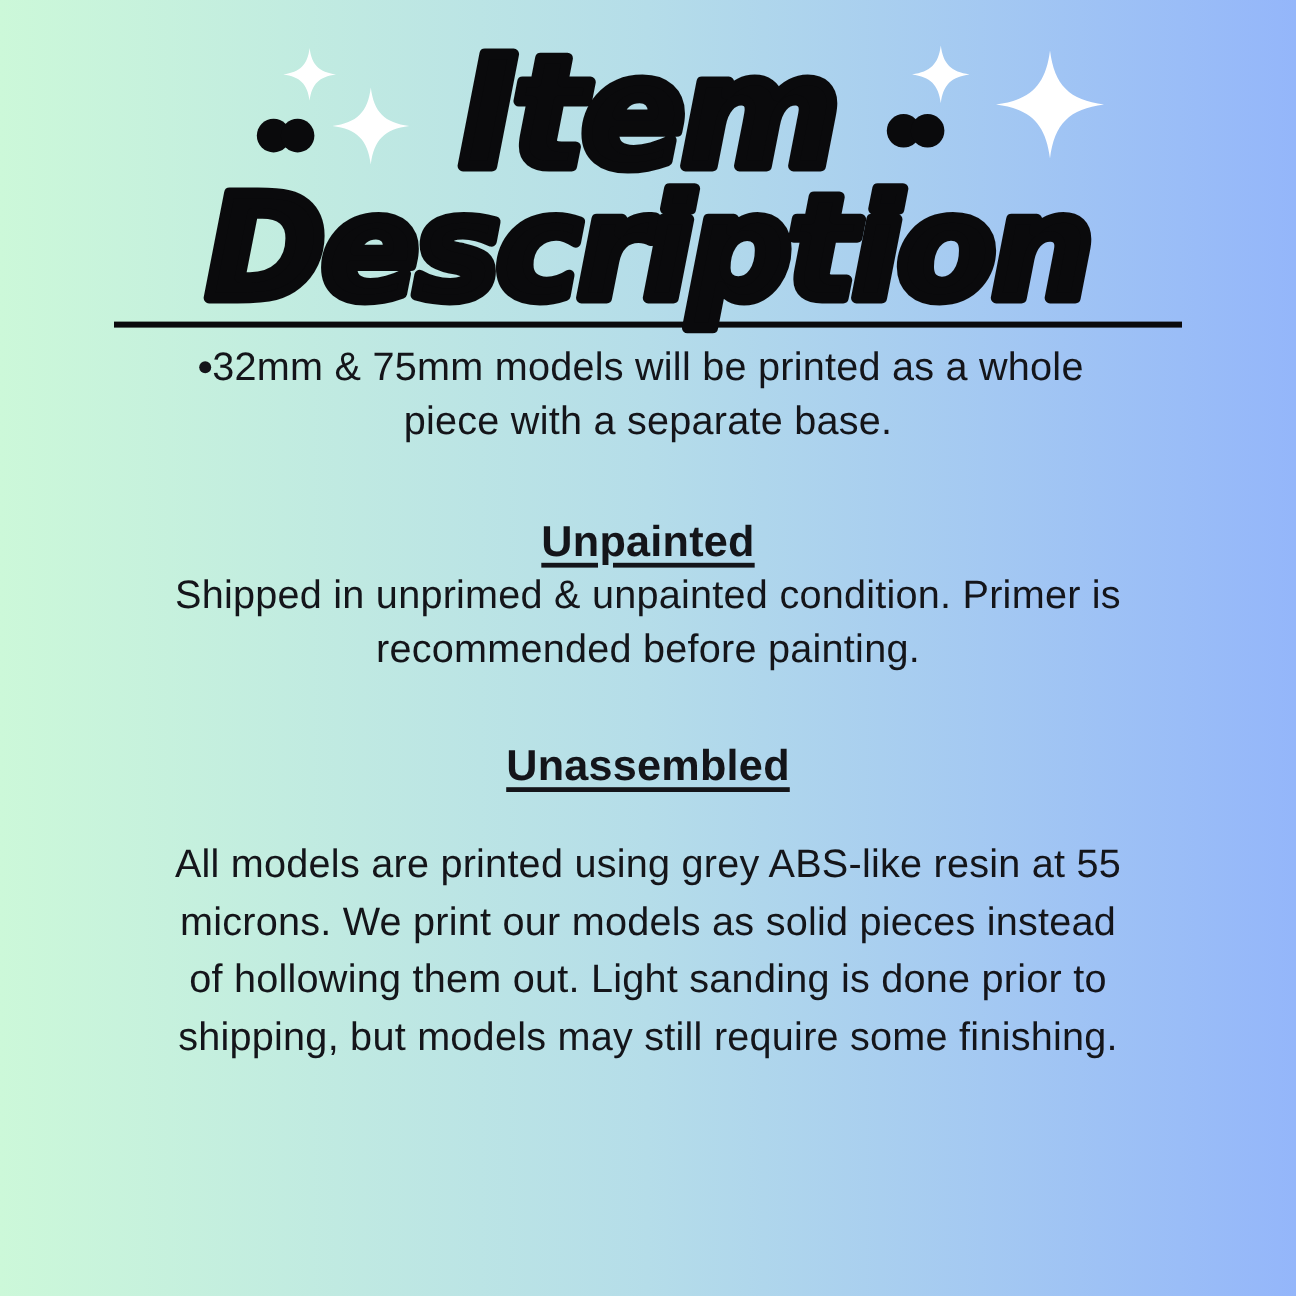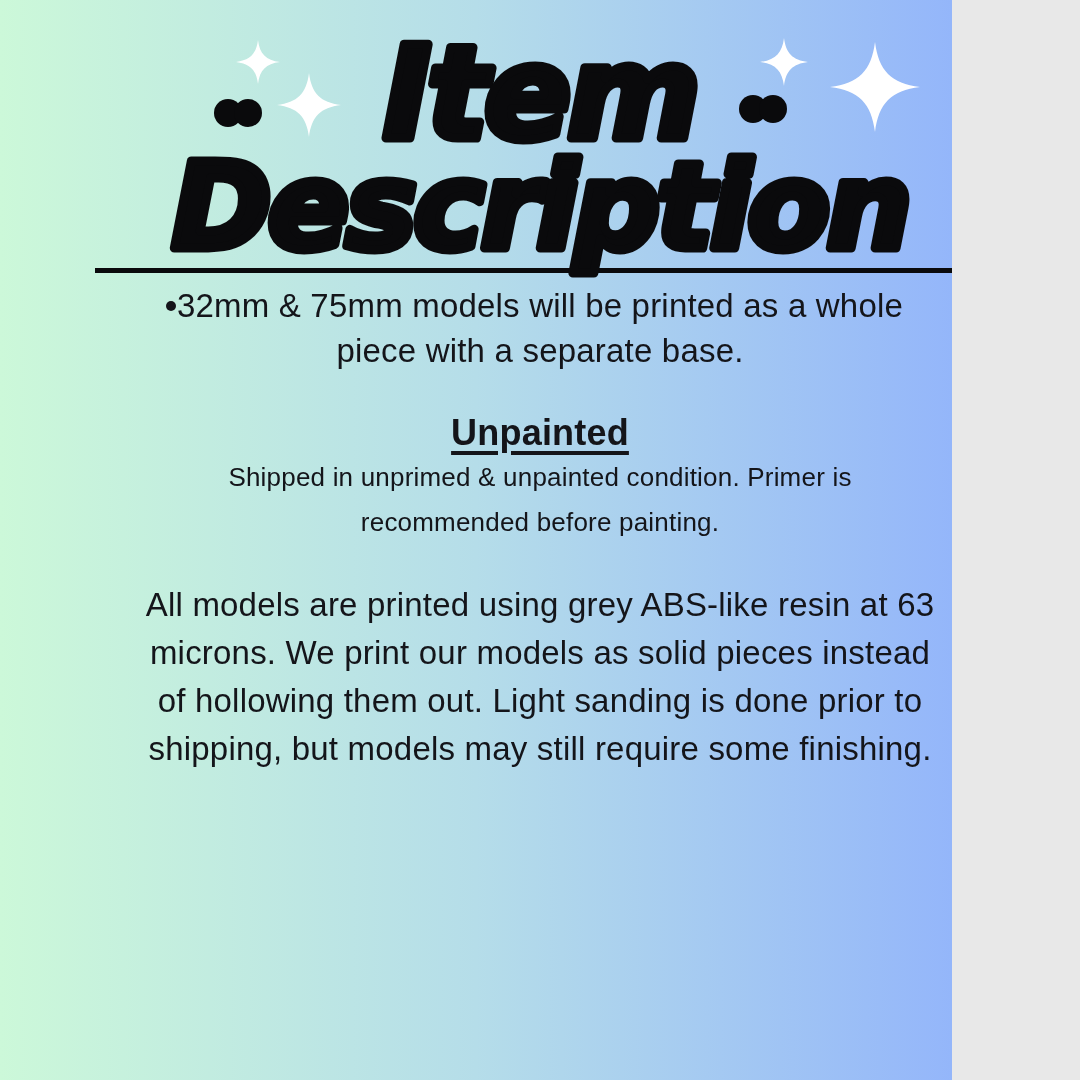--- a/index.html
+++ b/index.html
@@ -2,21 +2,21 @@
 <html><head>
 <meta charset="utf-8">
 <style>
   html, body {
     margin: 0;
     padding: 0;
     background: #e8e8e8;
   }
   .poster {
     position: relative;
-    width: 952px;
+    width: 1080px;
     height: 1080px;
     overflow: hidden;
     background: linear-gradient(90deg, #ccf8d9 0%, #b5dde9 50%, #94b6fa 100%);
     font-family: "Liberation Sans", sans-serif;
     color: #14151a;
   }
 
   
   .title-svg {
     position: absolute;
@@ -77,25 +77,25 @@
   .section-heading {
     margin: 0;
     font-size: 36px;
     line-height: 45px;
     font-weight: bold;
     text-decoration: underline;
     text-decoration-thickness: 4px;
     text-underline-offset: 6px;
     letter-spacing: 0.2px;
   }
-  .section-heading.first { margin-top: 37px; }
+  .section-heading.first { margin-top: 55px; }
   .section-heading.second { margin-top: 52px; }
   .section-body {
     margin: 0;
-    font-size: 26px;
+    font-size: 33px;
     line-height: 45px;
     letter-spacing: 0.2px;
   }
   .footer-paragraph {
     margin: 36px 0 0 0;
     font-size: 33px;
     line-height: 48px;
     letter-spacing: 0.2px;
   }
 </style>
@@ -140,20 +140,21 @@
         <span class="bullet-dot"></span>
         <div class="pre">32mm &amp; 75mm models will be printed as a whole
 piece with a separate base.</div>
       </div>
     </div>
 
     <h2 class="section-heading first">Unpainted</h2>
     <p class="section-body pre">Shipped in unprimed &amp; unpainted condition. Primer is
 recommended before painting.</p>
 
+    <h2 class="section-heading second">Unassembled</h2>
 
-    <p class="footer-paragraph pre">All models are printed using grey ABS-like resin at 63
+    <p class="footer-paragraph pre">All models are printed using grey ABS-like resin at 55
 microns. We print our models as solid pieces instead
 of hollowing them out. Light sanding is done prior to
 shipping, but models may still require some finishing.</p>
 
   </div>
 </div>
 
 </body></html>

